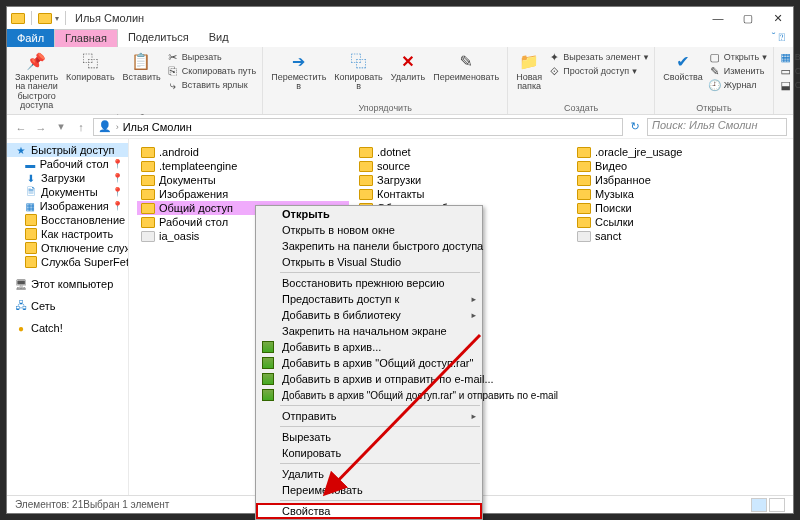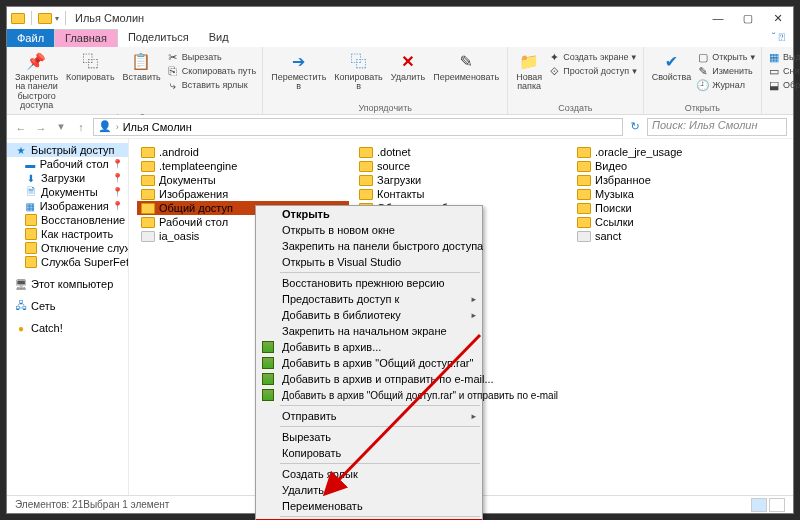--- a/index.html
+++ b/index.html
@@ -33,21 +33,21 @@
 .content { flex: 1; display: flex; min-height: 0; background: #fff; font-size: 11px; }
 .nav { width: 122px; border-right: 1px solid #eaeaea; overflow: hidden; padding-top: 4px; }
 .nav .item { display: flex; align-items: center; gap: 4px; padding: 1px 4px 1px 18px; white-space: nowrap; }
 .nav .item.hdr { padding-left: 8px; }
 .nav .item.sel { background: #cde8ff; }
 .nav .ico { width: 12px; height: 12px; display: inline-flex; align-items: center; justify-content: center; font-size: 10px; }
 .pin { color: #888; margin-left: auto; font-size: 9px; }
 .files { flex: 1; display: flex; padding: 6px 8px; gap: 6px; overflow: hidden; }
 .col { flex: 1; display: flex; flex-direction: column; }
 .file { display: flex; align-items: center; gap: 4px; padding: 1px 4px; white-space: nowrap; }
-.file.selected { background: #c2410c; }
+.file.selected { background: #f0abfc; }
 .fico { width: 14px; height: 11px; background: #ffcf4a; border: 1px solid #d29a00; border-radius: 1px; flex-shrink: 0; }
 .fico.doc { background: #eee; border-color: #bbb; }
 .status { height: 18px; border-top: 1px solid #ddd; display: flex; align-items: center; font-size: 10px; padding: 0 8px; gap: 0; color: #555; }
 .status .viewbtns { margin-left: auto; display: flex; gap: 2px; }
 .status .vb { width: 16px; height: 14px; border: 1px solid #ccc; }
 .status .vb.active { background: #cde8ff; }
 
 .ctx { position: absolute; left: 255px; top: 205px; width: 228px; background: #f0f0f0; border: 1px solid #a0a0a0; box-shadow: 2px 2px 4px rgba(0,0,0,.3); font-size: 11px; z-index: 10; }
 .ctx .mi { display: flex; align-items: center; padding: 2px 16px 2px 26px; position: relative; white-space: nowrap; height: 16px; }
 .ctx .mi.has-sub::after { content: "▸"; position: absolute; right: 6px; font-size: 9px; color: #555; }
@@ -145,21 +145,21 @@
     </div>
 
     <div class="rgroup">
       <div class="items">
         <div class="rbtn">
             <div class="ico" style="color:#e8a400">📁</div>
             <span style="white-space:pre-line">Новая
 папка</span>
           </div>
         <div class="rstack">
-          <div class="rline"><span class="sico">✦</span><span>Создать экране</span> ▾</div>
+          <div class="rline"><span class="sico">✦</span><span>Вырезать элемент</span> ▾</div>
           <div class="rline"><span class="sico">⟐</span><span>Простой доступ</span> ▾</div>
         </div>
       </div>
       <div class="lbl">Создать</div>
     </div>
 
     <div class="rgroup">
       <div class="items">
         <div class="rbtn">
             <div class="ico" style="color:#1979ca">✔</div>
@@ -405,21 +405,20 @@
         <span class="rar"></span>
       </span>
       <span>Добавить в архив "Общий доступ.rar" и отправить по e-mail</span>
     </div>
   <div class="sep"></div>
   <div class="mi has-sub">Отправить</div>
   <div class="sep"></div>
   <div class="mi">Вырезать</div>
   <div class="mi">Копировать</div>
   <div class="sep"></div>
-  <div class="mi">Создать ярлык</div>
   <div class="mi">Удалить</div>
   <div class="mi">Переименовать</div>
   <div class="sep"></div>
   <div class="mi highlight">Свойства</div>
 </div>
 
 <div class="arrow">
   <svg viewBox="0 0 170 170">
     <defs>
         <marker id="ah" markerWidth="8" markerHeight="8" refX="6" refY="4" orient="auto">

